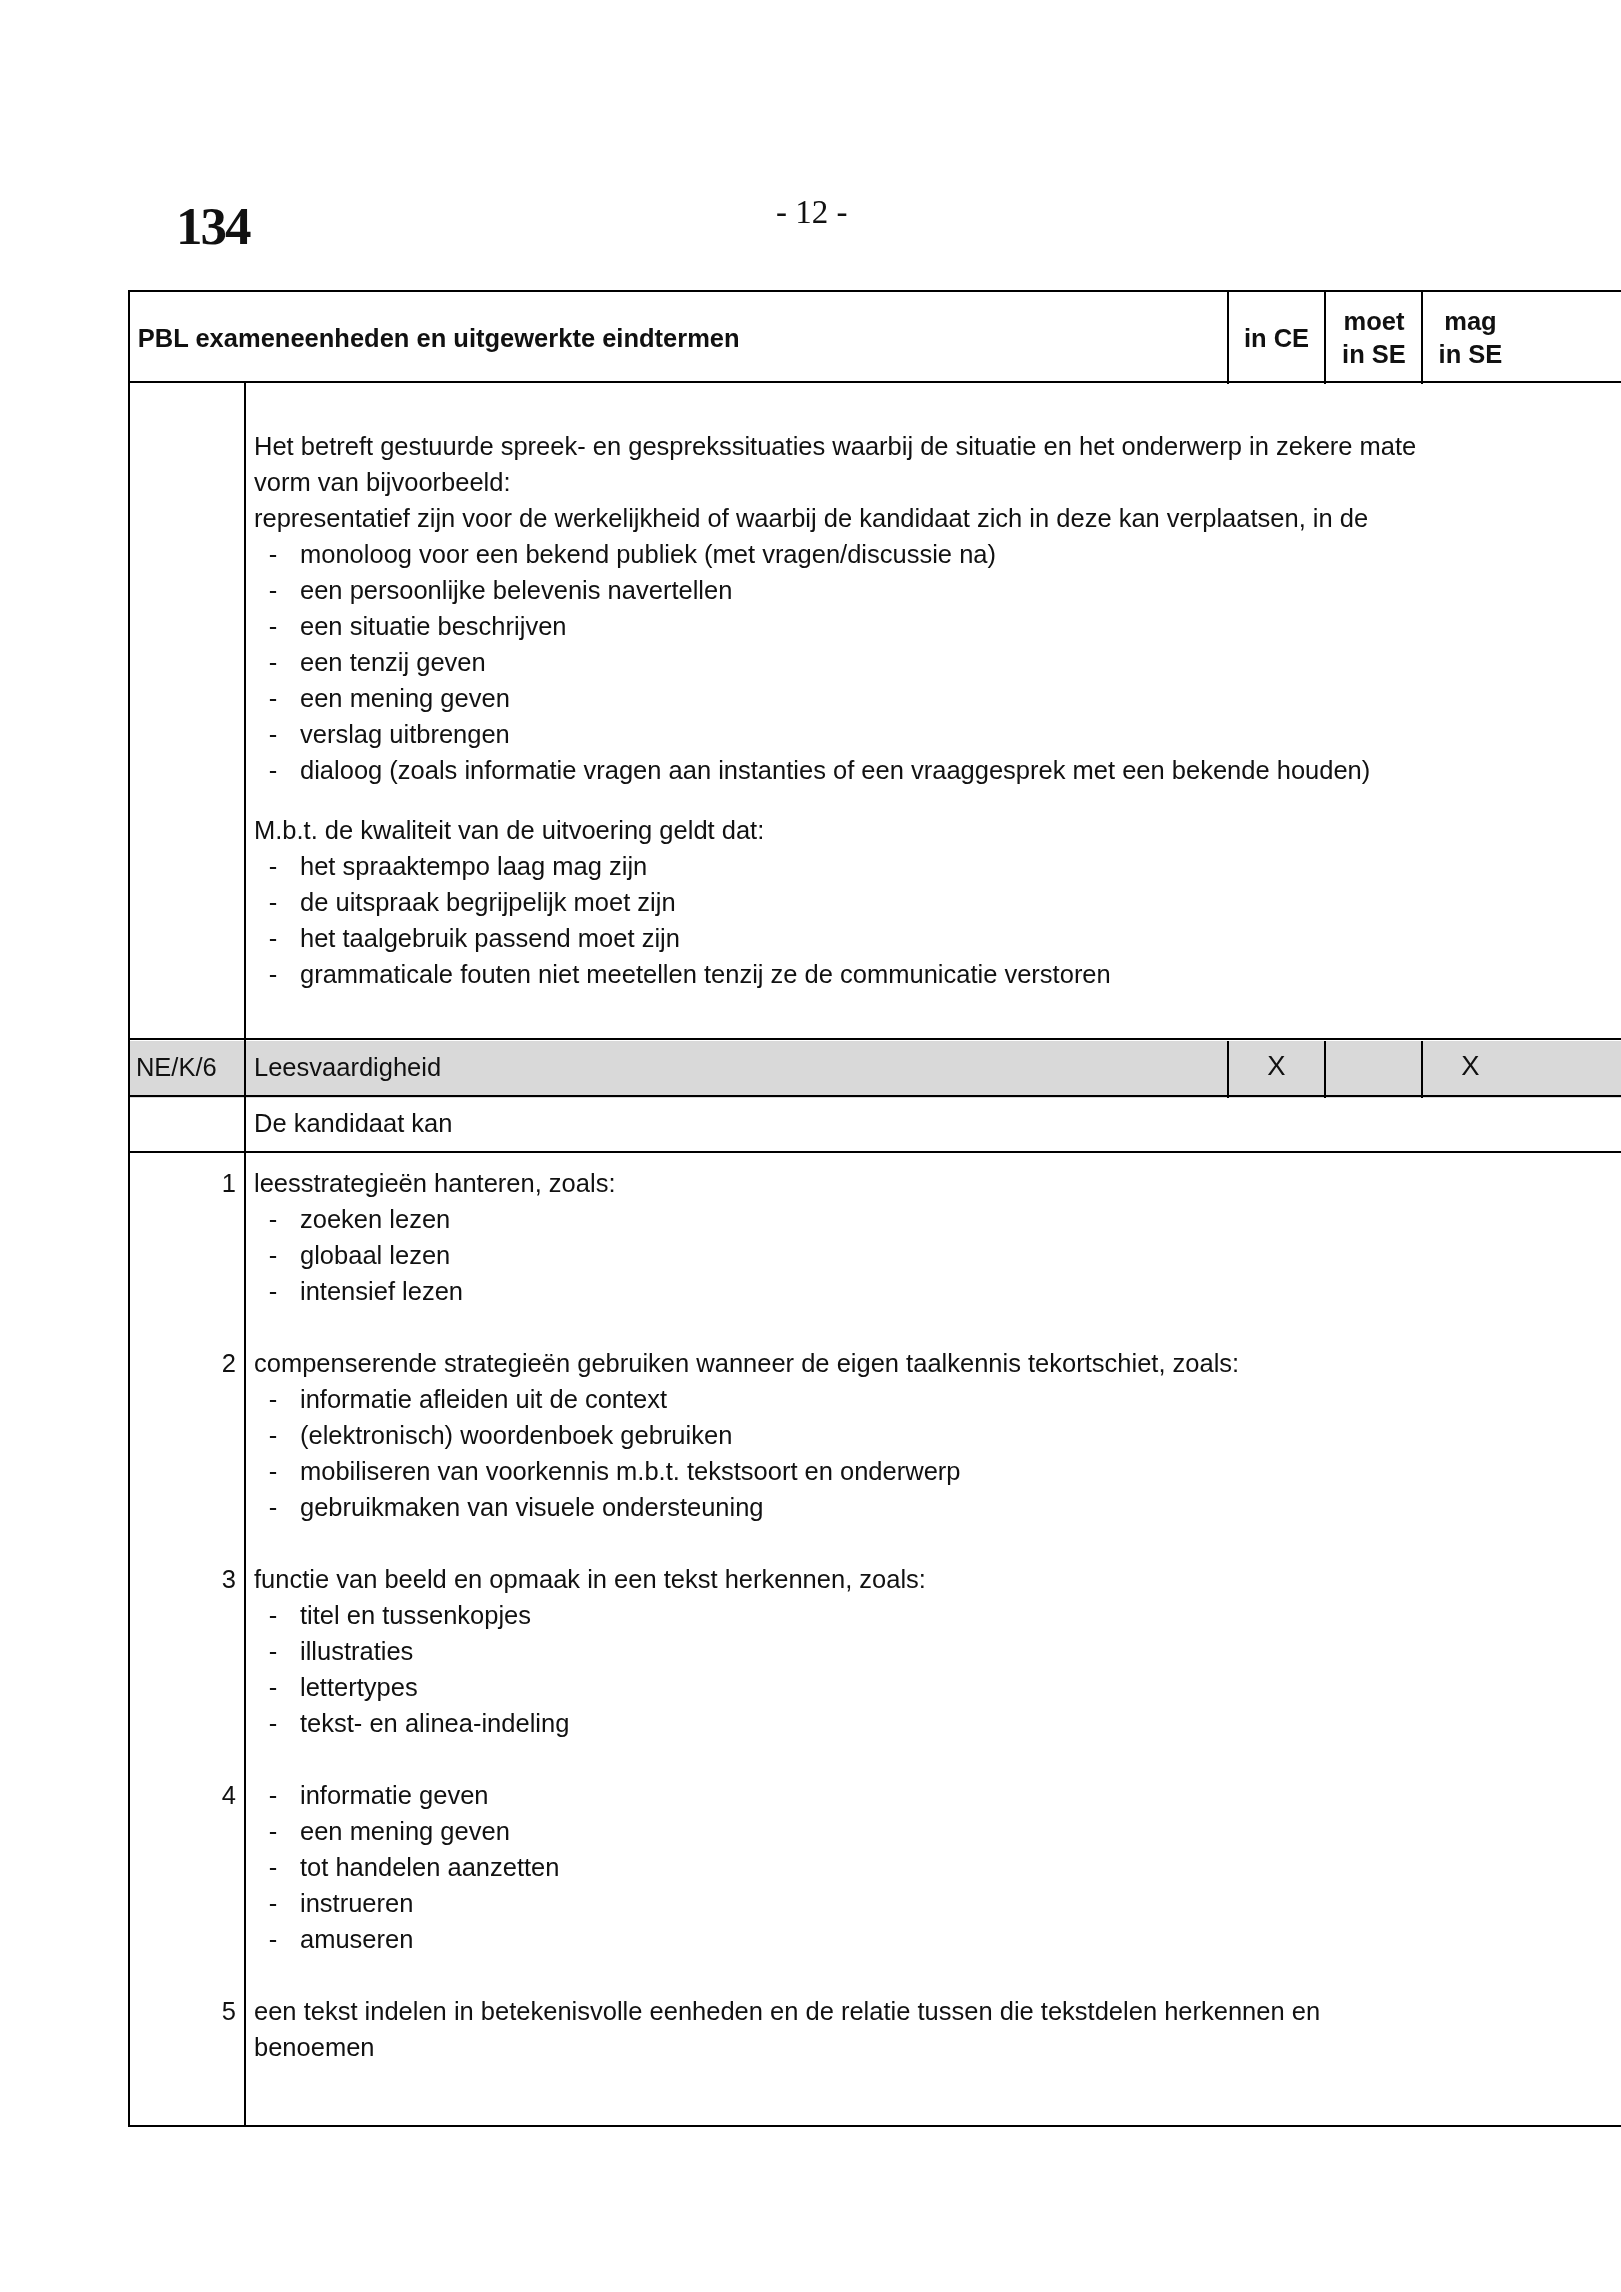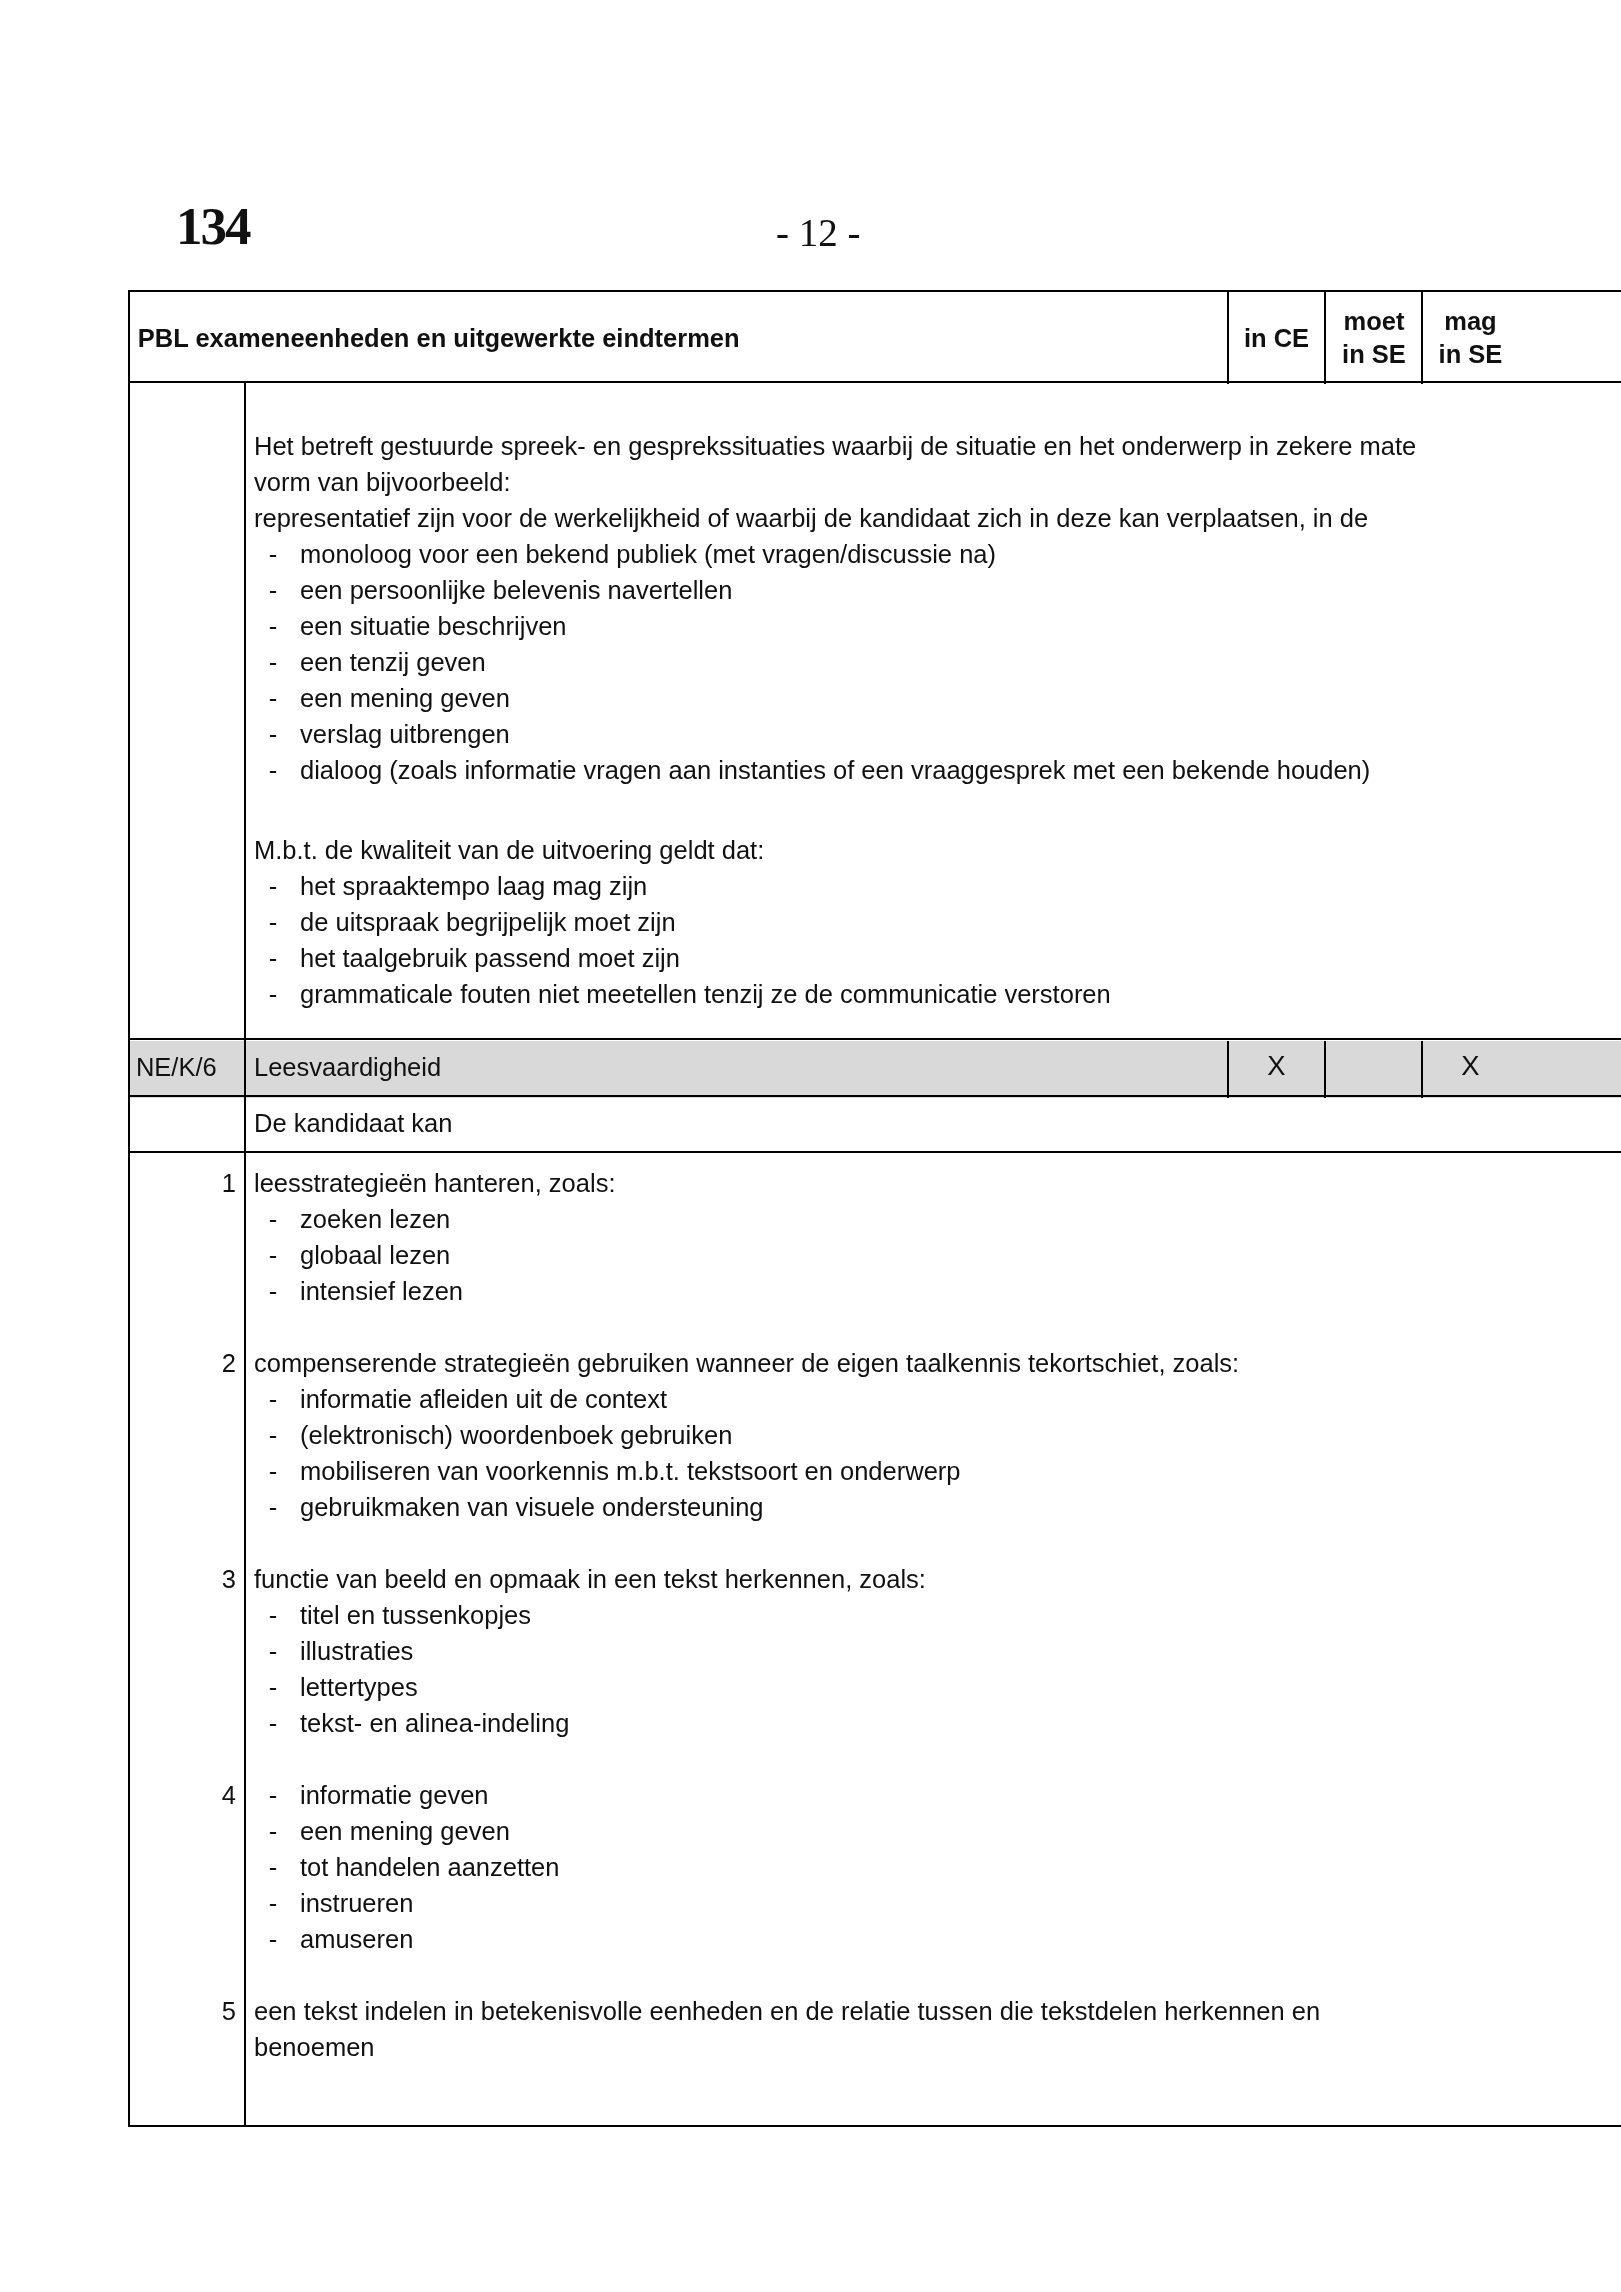--- a/index.html
+++ b/index.html
@@ -1,20 +1,20 @@
 <!DOCTYPE html>
 <html><head>
 <meta charset="utf-8">
 <style>
   html, body { margin: 0; padding: 0; background: #ffffff; }
   body { width: 1621px; height: 2293px; position: relative; overflow: hidden;
          font-family: "Liberation Sans", sans-serif; color: #111; }
   .serif { font-family: "Liberation Serif", serif; }
   .page-num { position: absolute; left: 176px; top: 196px; font-size: 53px; font-weight: bold; letter-spacing: -2px; text-align: center; }
-  .page-sub { position: absolute; left: 776px; top: 210px; font-size: 39px; }
+  .page-sub { position: absolute; left: 776px; top: 194px; font-size: 33px; }
   .tbl { position: absolute; left: 128px; top: 290px; width: 1609px; height: 1837px;
          border: 2.9px solid #000; box-sizing: border-box; }
   .hline { position: absolute; left: 0; right: 0; height: 0; border-top: 2.9px solid #000; }
   .vline { position: absolute; width: 0; border-left: 2px solid #000; }
   .cell { position: absolute; box-sizing: border-box; }
   .hdr-title { left: 7.8px; top: 0; height: 92px; display: flex; align-items: center;
                font-weight: bold; font-size: 25.5px; }
   .hdr-col { top: 0; height: 92px; display: flex; align-items: center; justify-content: center;
              text-align: center; font-weight: bold; font-size: 25.5px; line-height: 33px; }
   .grey { position: absolute; left: 0; right: 0; top: 749px; height: 57px; background: #d9d9d9; }
@@ -61,21 +61,21 @@
     <div class="line">Het betreft gestuurde spreek- en gesprekssituaties waarbij de situatie en het onderwerp in zekere mate</div>
     <div class="line">vorm van bijvoorbeeld:</div>
     <div class="line">representatief zijn voor de werkelijkheid of waarbij de kandidaat zich in deze kan verplaatsen, in de</div>
     <div class="bullet"><span class="dash">-</span><span>monoloog voor een bekend publiek (met vragen/discussie na)</span></div>
     <div class="bullet"><span class="dash">-</span><span>een persoonlijke belevenis navertellen</span></div>
     <div class="bullet"><span class="dash">-</span><span>een situatie beschrijven</span></div>
     <div class="bullet"><span class="dash">-</span><span>een tenzij geven</span></div>
     <div class="bullet"><span class="dash">-</span><span>een mening geven</span></div>
     <div class="bullet"><span class="dash">-</span><span>verslag uitbrengen</span></div>
     <div class="bullet"><span class="dash">-</span><span>dialoog (zoals informatie vragen aan instanties of een vraaggesprek met een bekende houden)</span></div>
-    <div class="line" style="margin-top:44px">M.b.t. de kwaliteit van de uitvoering geldt dat:</div>
+    <div class="line" style="margin-top:24px">M.b.t. de kwaliteit van de uitvoering geldt dat:</div>
     <div class="bullet"><span class="dash">-</span><span>het spraaktempo laag mag zijn</span></div>
     <div class="bullet"><span class="dash">-</span><span>de uitspraak begrijpelijk moet zijn</span></div>
     <div class="bullet"><span class="dash">-</span><span>het taalgebruik passend moet zijn</span></div>
     <div class="bullet"><span class="dash">-</span><span>grammaticale fouten niet meetellen tenzij ze de communicatie verstoren</span></div>
   </div>
 
   <div class="cell txt" style="left:5.9px; top:757px">NE/K/6</div>
   <div class="cell txt" style="left:124px; top:757px">Leesvaardigheid</div>
   <div class="cell txt x" style="left:1099px; width:95px; top:756px; text-align:center">X</div>
   <div class="cell txt x" style="left:1197px; width:94px; top:756px; text-align:center"></div>

